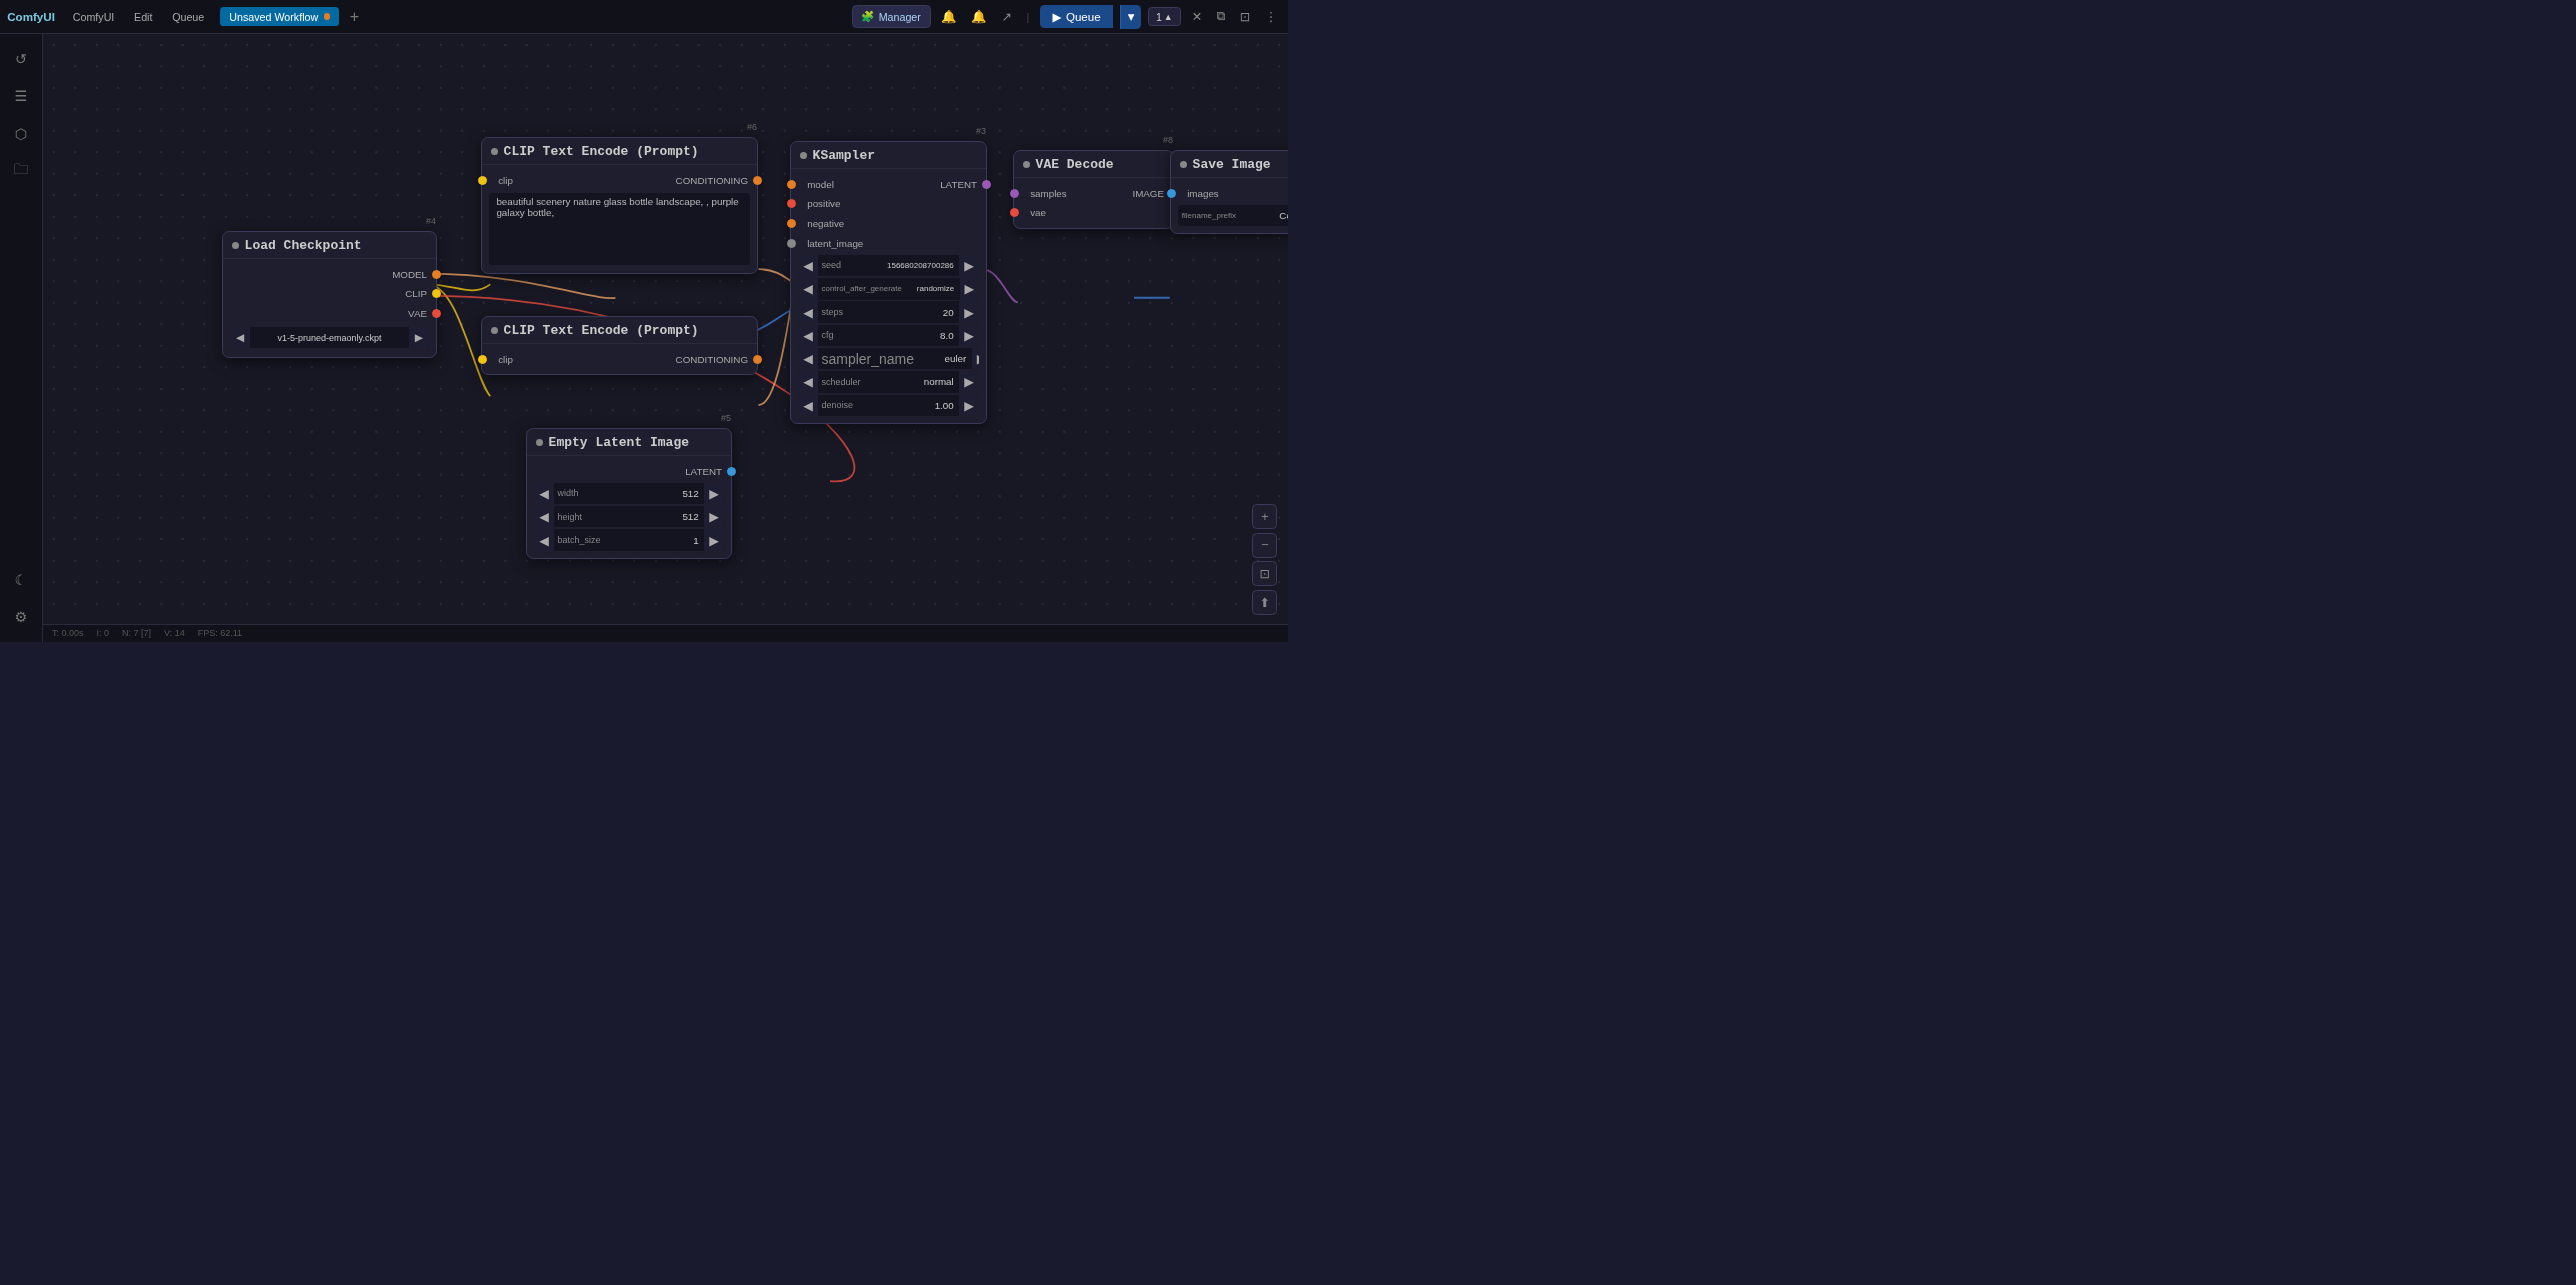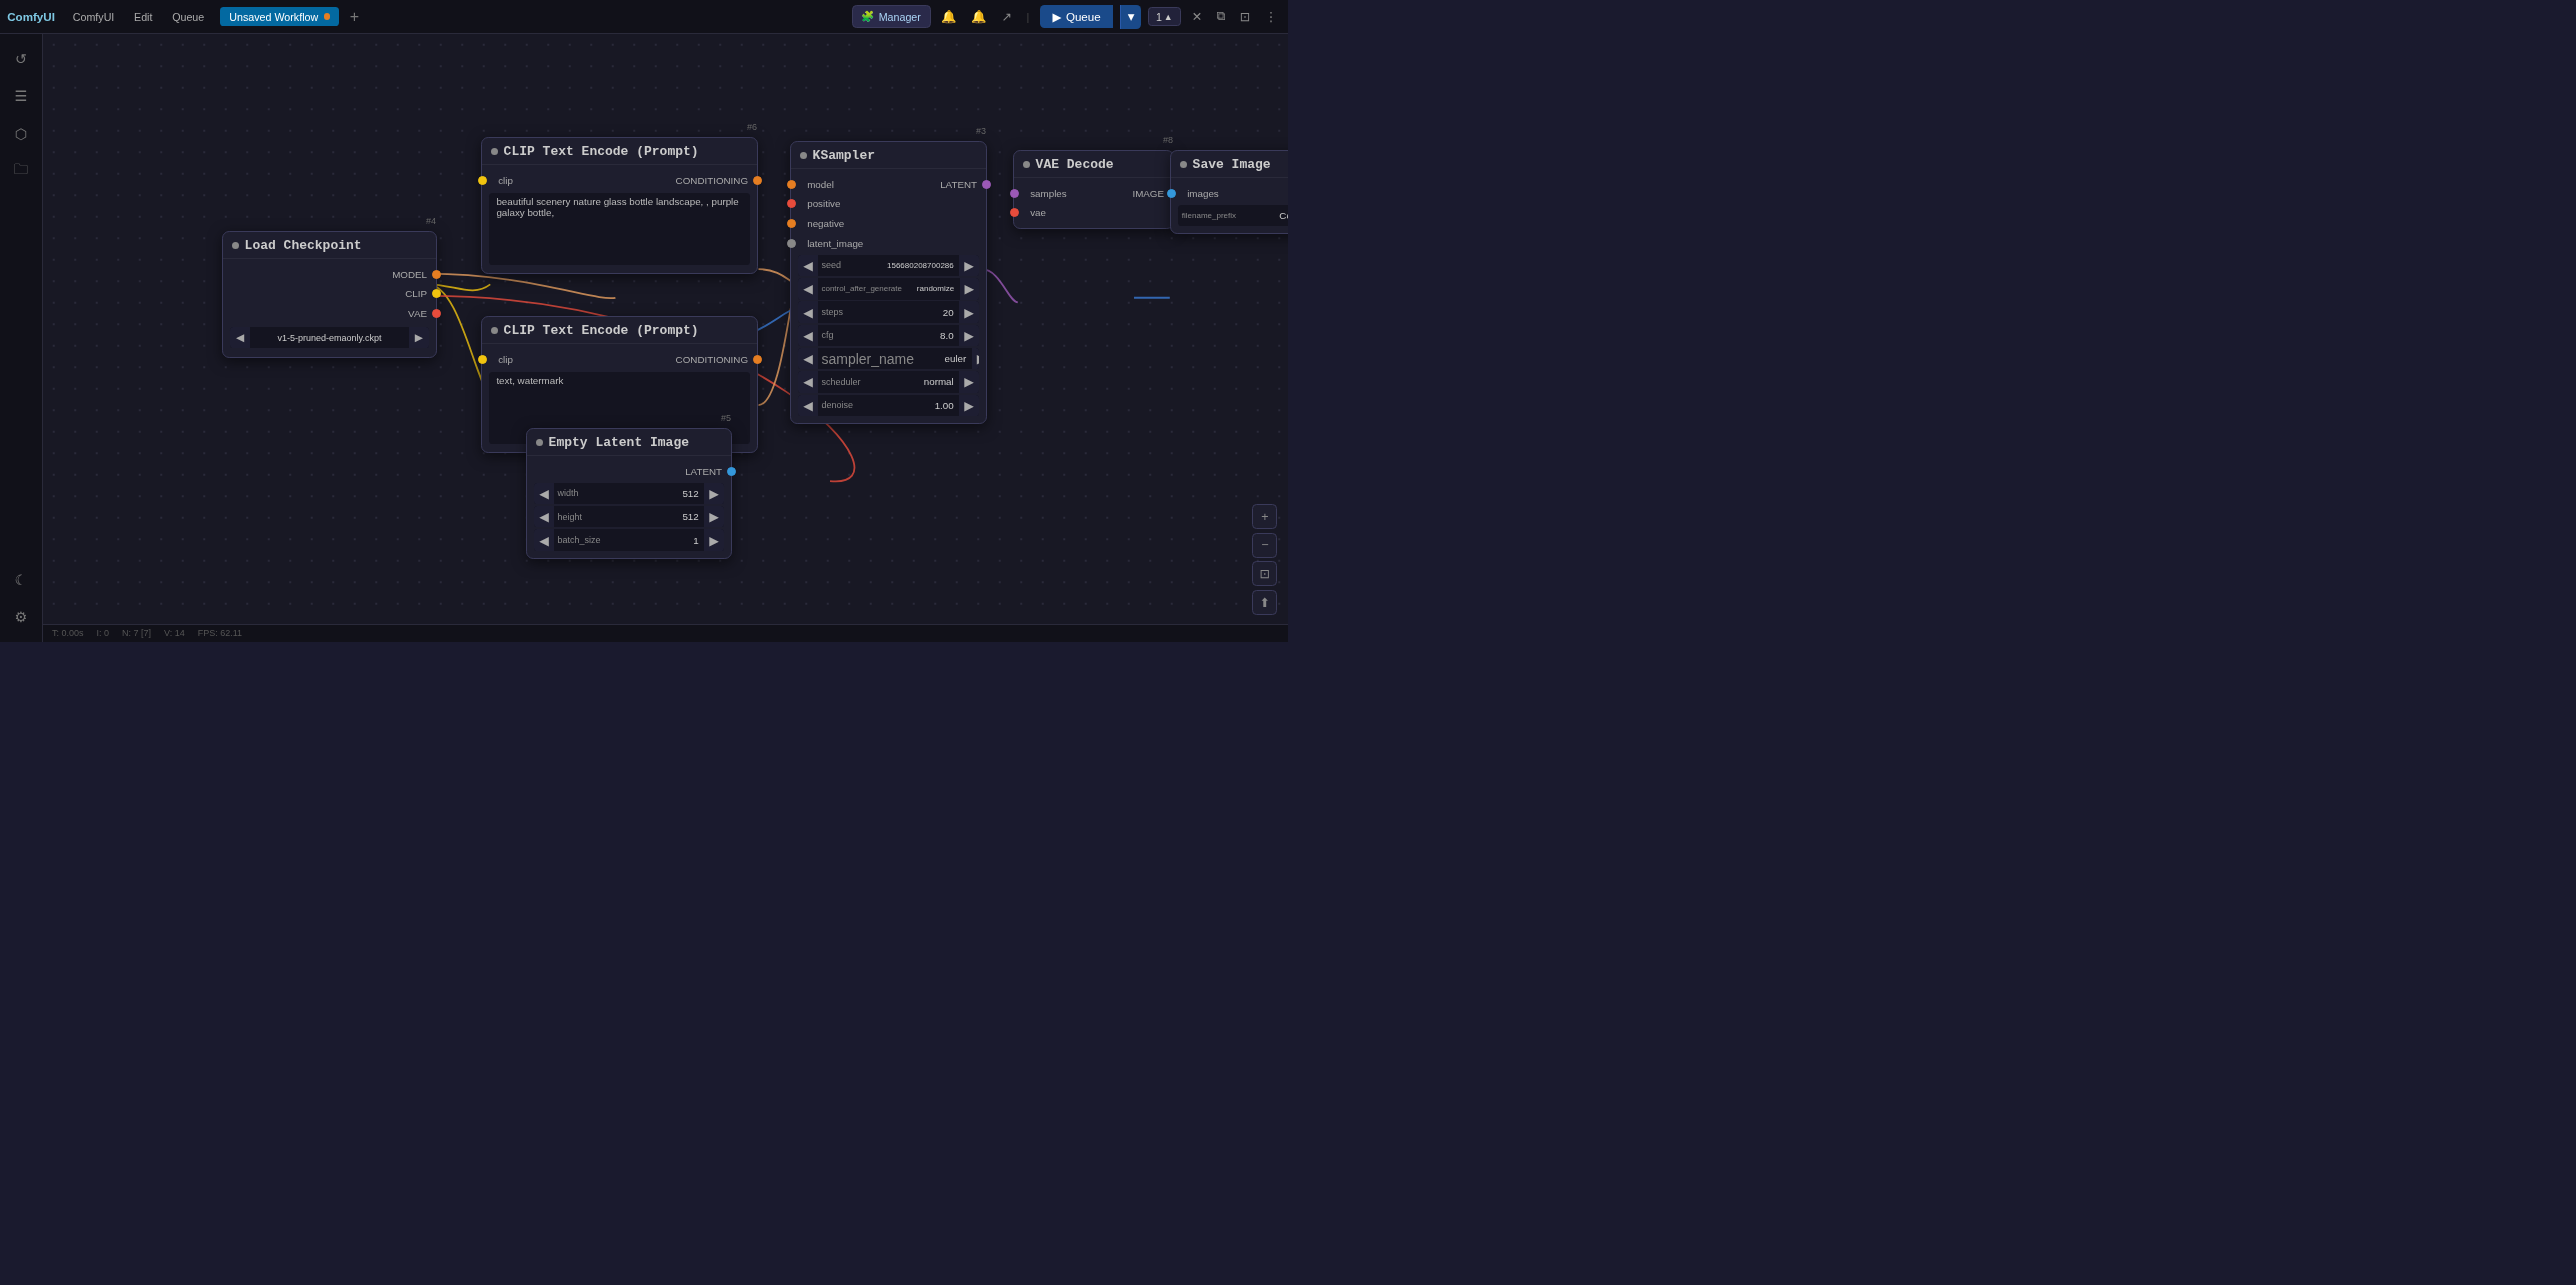--- a/index.html
+++ b/index.html
@@ -466,23 +466,20 @@
       <span class="node-dot" style="background:#888;"></span>
       <span>CLIP Text Encode (Prompt)</span>
     </div>
     <div class="node-body">
       <div class="node-row">
         <span class="port left yellow"></span>
         <span style="padding-left:7.2px;">clip</span>
         <span style="margin-left:auto;">CONDITIONING</span>
         <span class="port right orange"></span>
       </div>
-      <div class="node-field" style="height:72px;">
-        <textarea rows="4" style="">text, watermark</textarea>
-      </div>
     </div>
   </div>
 
   <div class="node" style="left: 483px; top: 394px; width: 206px;">
     <div style="position:relative;">
       <span class="node-id">#5</span>
     </div>
     <div class="node-header">
       <span class="node-dot" style="background:#888;"></span>
       <span>Empty Latent Image</span>

